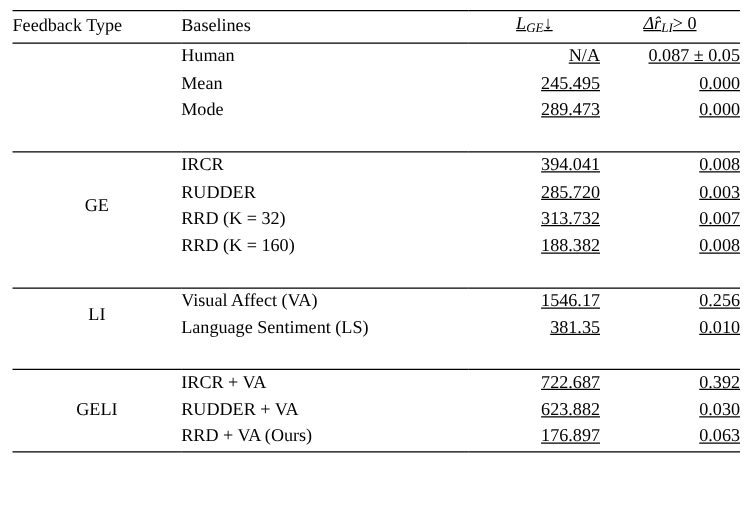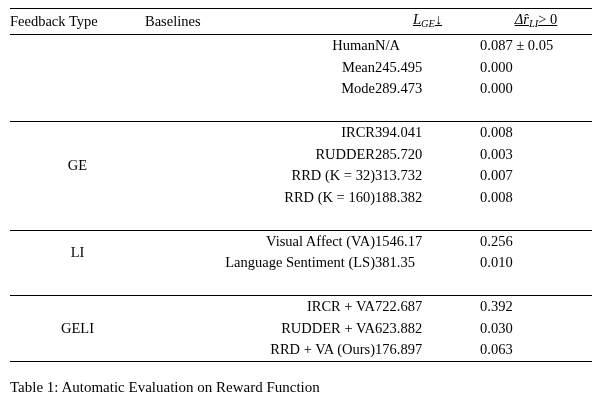--- a/index.html
+++ b/index.html
@@ -47,25 +47,26 @@
   }
   .hdr-row th.num {
     text-align: center;
     text-decoration: underline;
   }
   .group-cell {
     text-align: center;
     font-size: 14.5px;
   }
   .baseline-cell {
+    text-align: left;
+  }
+  .num-cell {
     text-align: right;
-  }
-  .num-cell {
-    text-align: left;
     font-variant-numeric: tabular-nums;
+    text-decoration: underline;
   }
   .bold { font-weight: bold; }
 
   .rule-top td, .rule-top th {
     border-top: 1.4px solid #000;
   }
   .rule-mid td, .rule-mid th {
     border-top: 0.9px solid #000;
   }
   .rule-head td, .rule-head th {
@@ -192,18 +193,14 @@
         <td class="num-cell bold">176.897</td>
         <td class="num-cell bold">0.063</td>
       </tr>
 
       <tr class="rule-top">
           <td colspan="4" style="height:1px;line-height:1px;"></td>
         </tr>
     </tbody>
   </table>
 
-  <div class="caption">
-    <span>Table 1:</span>
-    <span>Automatic Evaluation on Reward Function</span>
-  </div>
 
 </div>
 
 </body></html>

